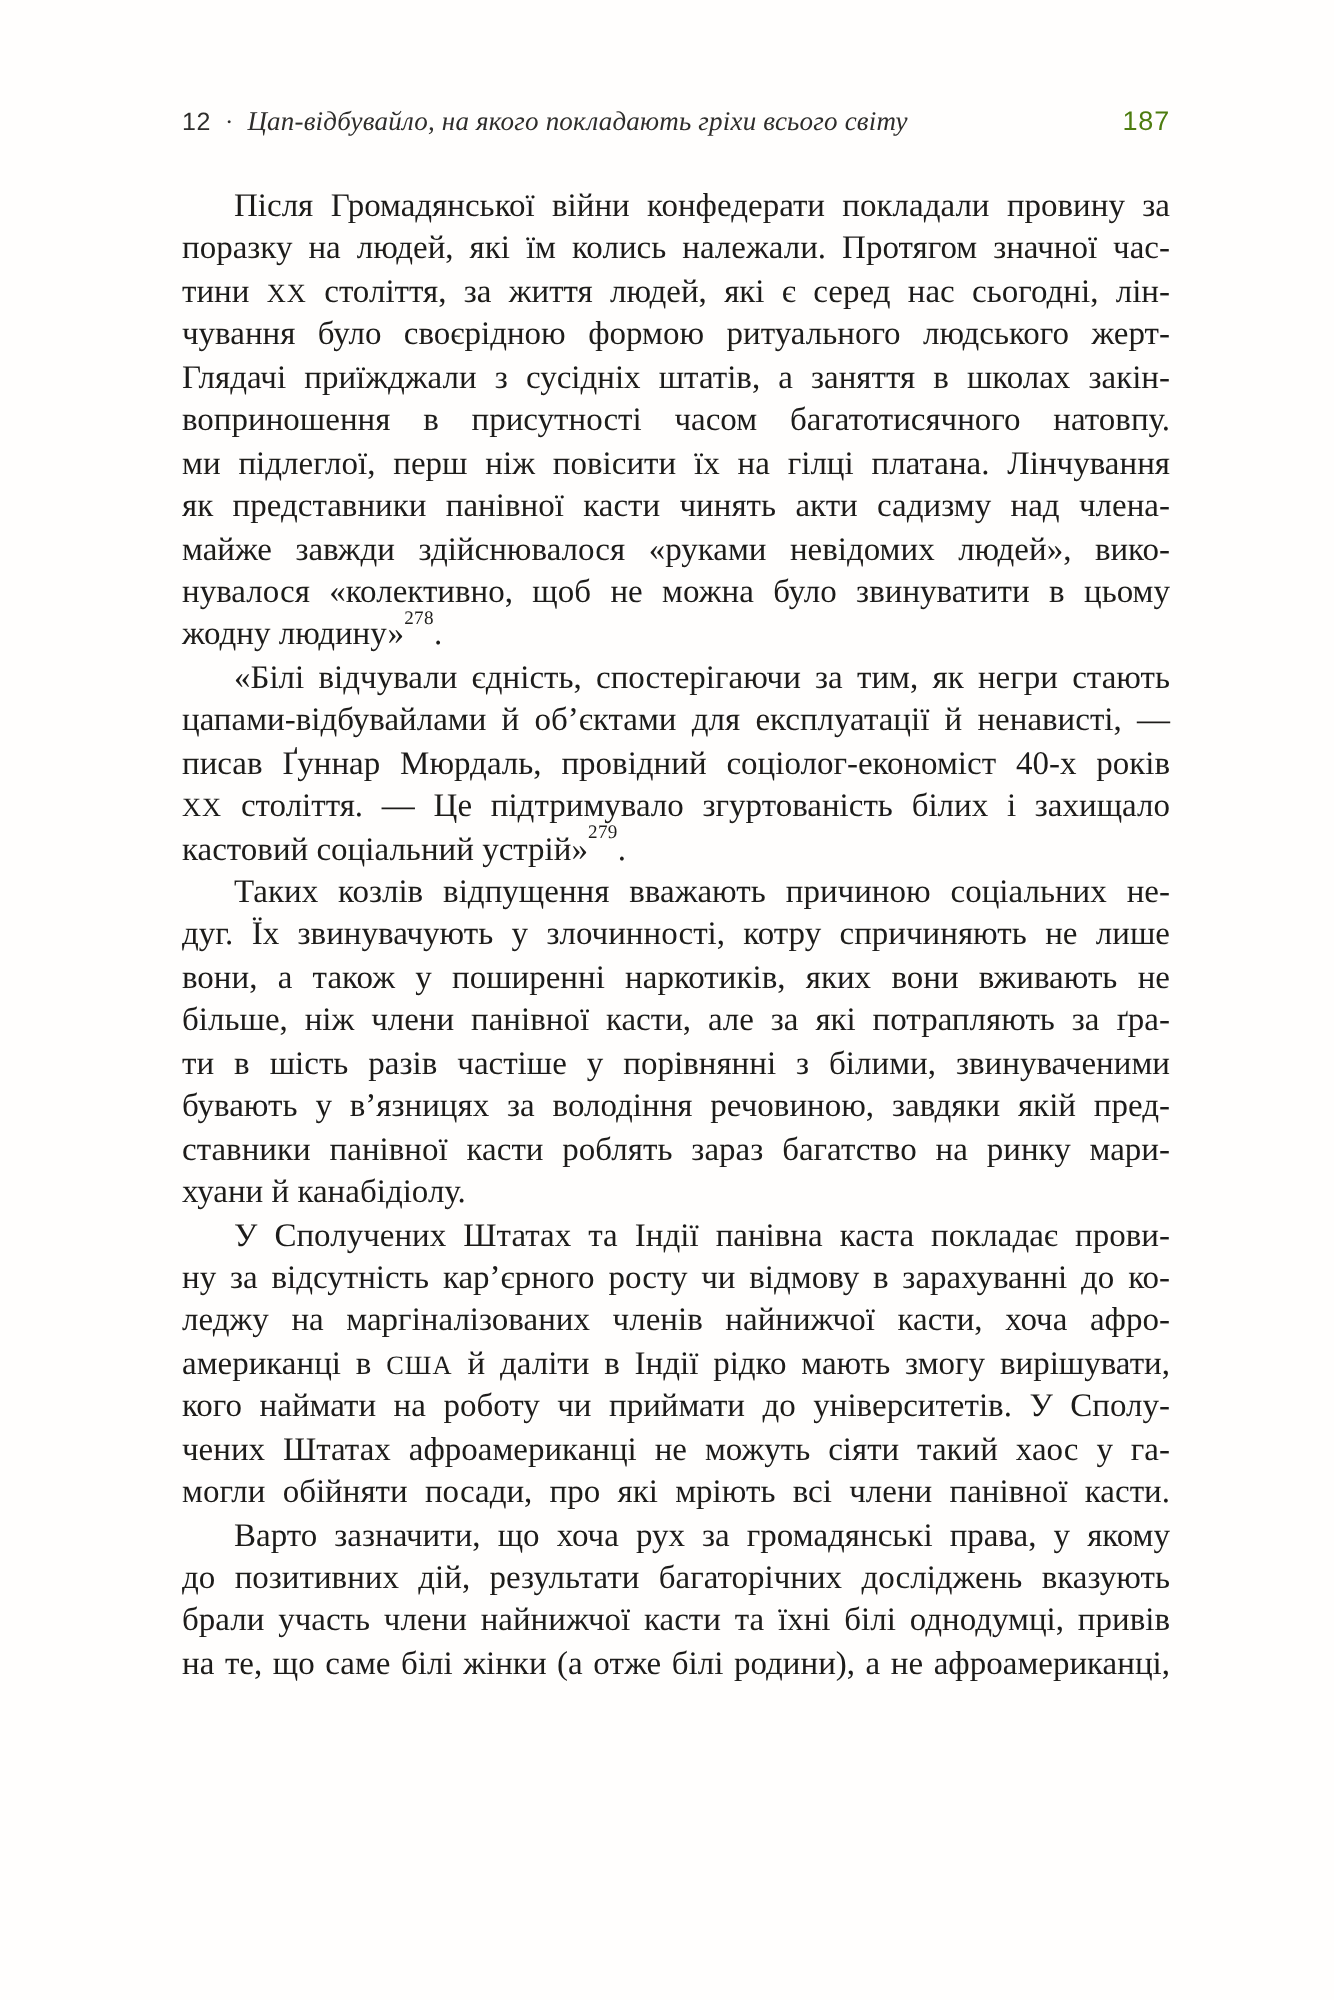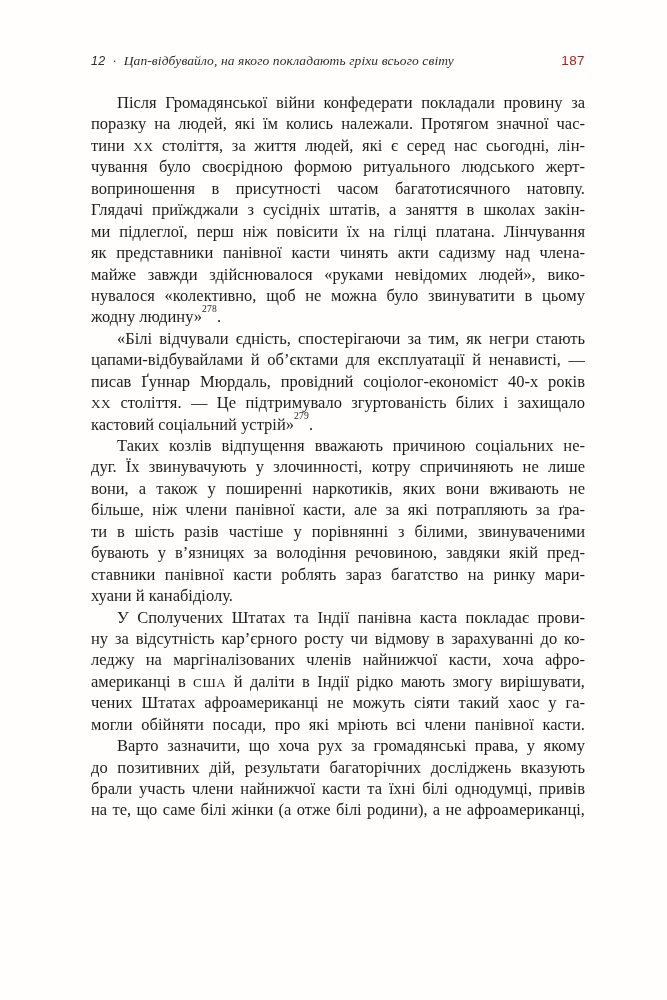--- a/index.html
+++ b/index.html
@@ -25,37 +25,36 @@
     display: flex;
     align-items: baseline;
     font-size: 13.5px;
     color: #2e2d2b;
     white-space: nowrap;
   }
   .chapter-number {
     font-family: "Liberation Sans", "DejaVu Sans", sans-serif;
     font-size: 12.5px;
     letter-spacing: 0.3px;
-    font-style: italic;
   }
   .head-separator {
     margin: 0 7px;
     font-size: 12.5px;
   }
   .chapter-title {
     font-style: italic;
     letter-spacing: 0.1px;
   }
   .folio {
     margin-left: auto;
     font-family: "Liberation Sans", "DejaVu Sans", sans-serif;
     font-size: 13.5px;
     font-style: normal;
     letter-spacing: 0.4px;
-    color: #b91c1c;
+    color: #4d7c0f;
   }
   .text-block {
     position: absolute;
     top: 92px;
     left: 91px;
     width: 494px;
     font-size: 16.5px;
     line-height: 21.45px;
   }
   .paragraph {
@@ -97,22 +96,22 @@
     <span class="chapter-title">Цап-відбувайло, на якого покладають гріхи всього світу</span>
     <span class="folio">187</span>
   </div>
 
   <div class="text-block">
       <div class="paragraph">
         <div class="line indent">Після Громадянської війни конфедерати покладали провину за</div>
         <div class="line">поразку на людей, які їм колись належали. Протягом значної час-</div>
         <div class="line">тини <span class="sc">XX</span> століття, за життя людей, які є серед нас сьогодні, лін-</div>
         <div class="line">чування було своєрідною формою ритуального людського жерт-</div>
+        <div class="line">Глядачі приїжджали з сусідніх штатів, а заняття в школах закін-</div>
         <div class="line">воприношення в присутності часом багатотисячного натовпу.</div>
-        <div class="line">Глядачі приїжджали з сусідніх штатів, а заняття в школах закін-</div>
         <div class="line">ми підлеглої, перш ніж повісити їх на гілці платана. Лінчування</div>
         <div class="line">як представники панівної касти чинять акти садизму над члена-</div>
         <div class="line">майже завжди здійснювалося «руками невідомих людей», вико-</div>
         <div class="line">нувалося «колективно, щоб не можна було звинуватити в цьому</div>
         <div class="line last">жодну людину»<sup class="fn">278</sup>.</div>
       </div>
       <div class="paragraph">
         <div class="line indent">«Білі відчували єдність, спостерігаючи за тим, як негри стають</div>
         <div class="line">цапами-відбувайлами й об’єктами для експлуатації й ненависті, —</div>
         <div class="line">писав Ґуннар Мюрдаль, провідний соціолог-економіст 40-х років</div>
@@ -127,20 +126,21 @@
         <div class="line">ти в шість разів частіше у порівнянні з білими, звинуваченими</div>
         <div class="line">бувають у в’язницях за володіння речовиною, завдяки якій пред-</div>
         <div class="line">ставники панівної касти роблять зараз багатство на ринку мари-</div>
         <div class="line last">хуани й канабідіолу.</div>
       </div>
       <div class="paragraph">
         <div class="line indent">У Сполучених Штатах та Індії панівна каста покладає прови-</div>
         <div class="line">ну за відсутність кар’єрного росту чи відмову в зарахуванні до ко-</div>
         <div class="line">леджу на маргіналізованих членів найнижчої касти, хоча афро-</div>
         <div class="line">американці в <span class="sc">США</span> й даліти в Індії рідко мають змогу вирішувати,</div>
+        <div class="line">кого наймати на роботу чи приймати до університетів. У Сполу-</div>
         <div class="line">чених Штатах афроамериканці не можуть сіяти такий хаос у га-</div>
         <div class="line">могли обійняти посади, про які мріють всі члени панівної касти.</div>
       </div>
       <div class="paragraph">
         <div class="line indent">Варто зазначити, що хоча рух за громадянські права, у якому</div>
         <div class="line">до позитивних дій, результати багаторічних досліджень вказують</div>
         <div class="line">брали участь члени найнижчої касти та їхні білі однодумці, привів</div>
         <div class="line">на те, що саме білі жінки (а отже білі родини), а не афроамериканці,</div>
       </div>
     </div>

